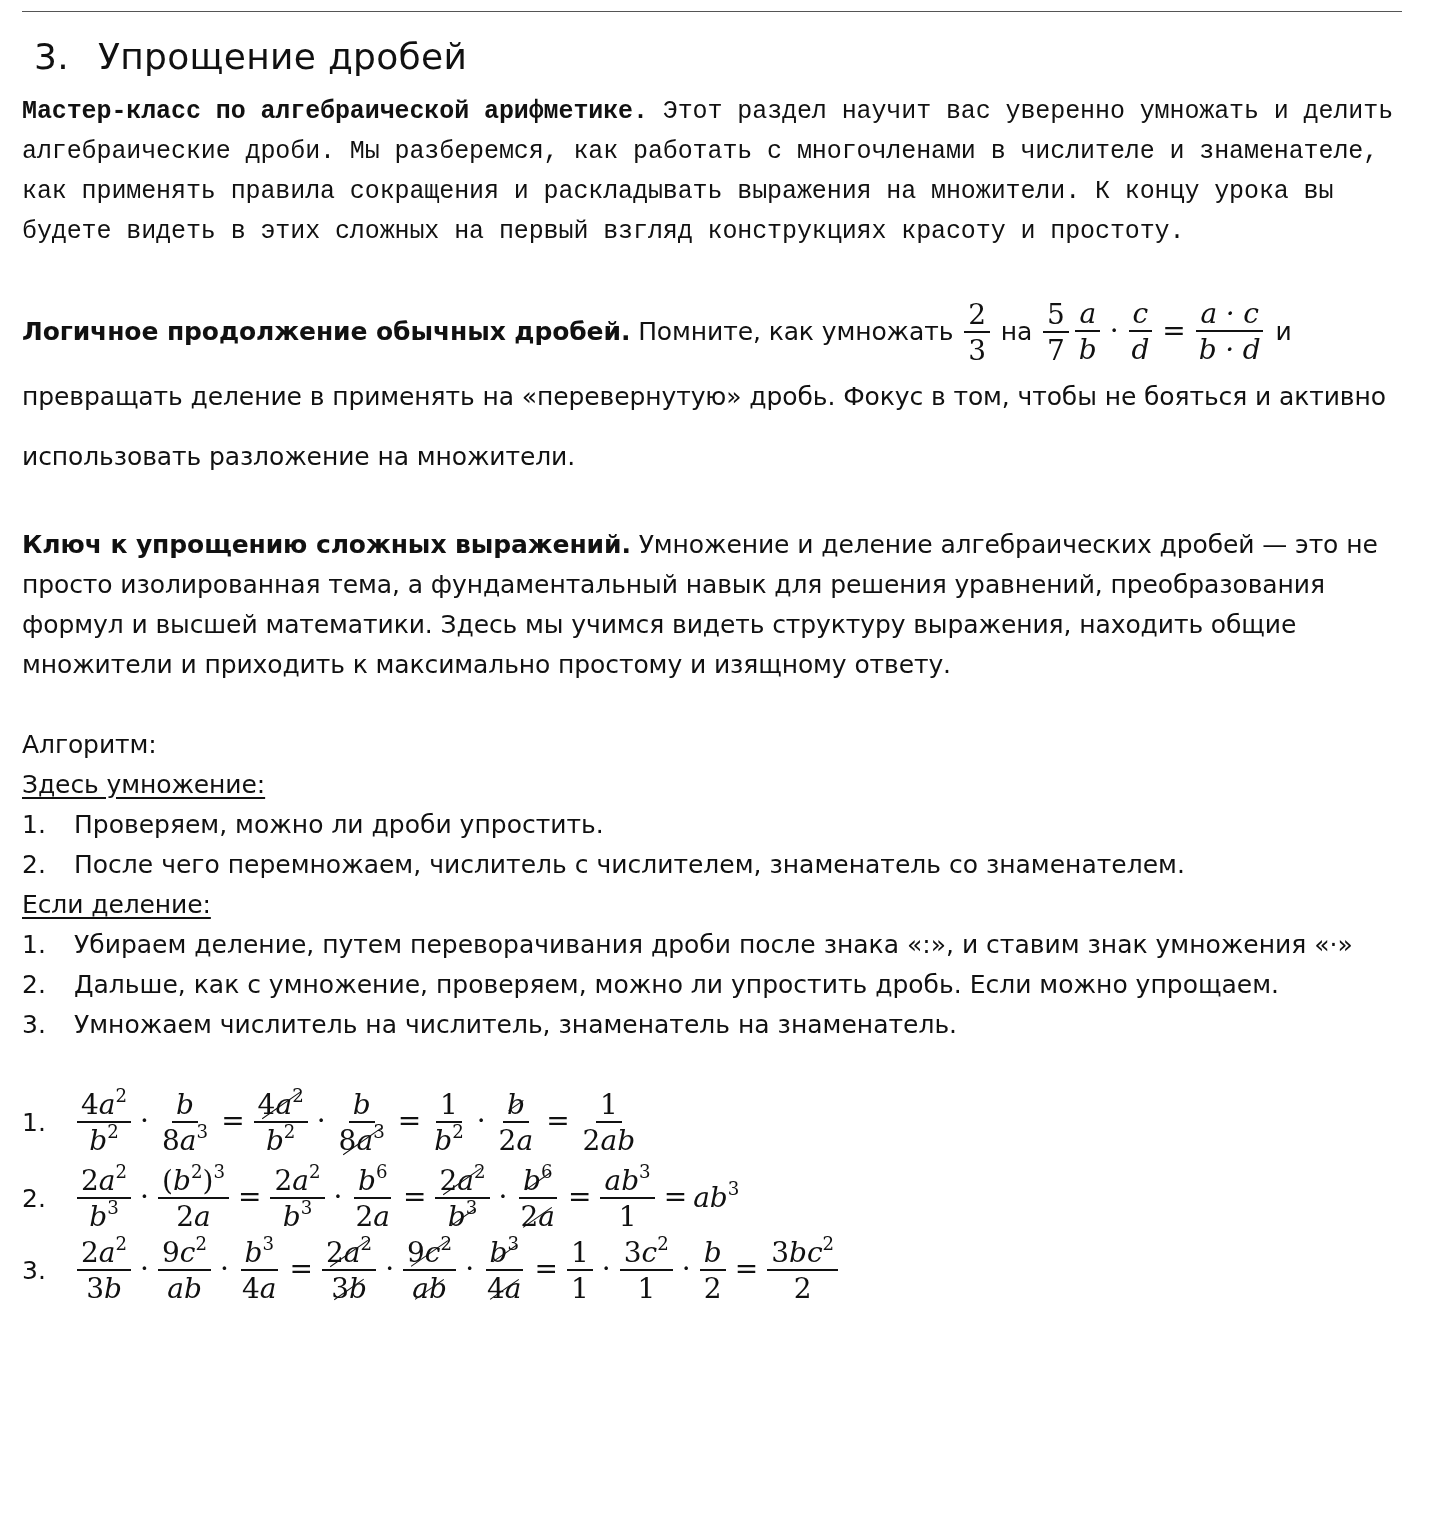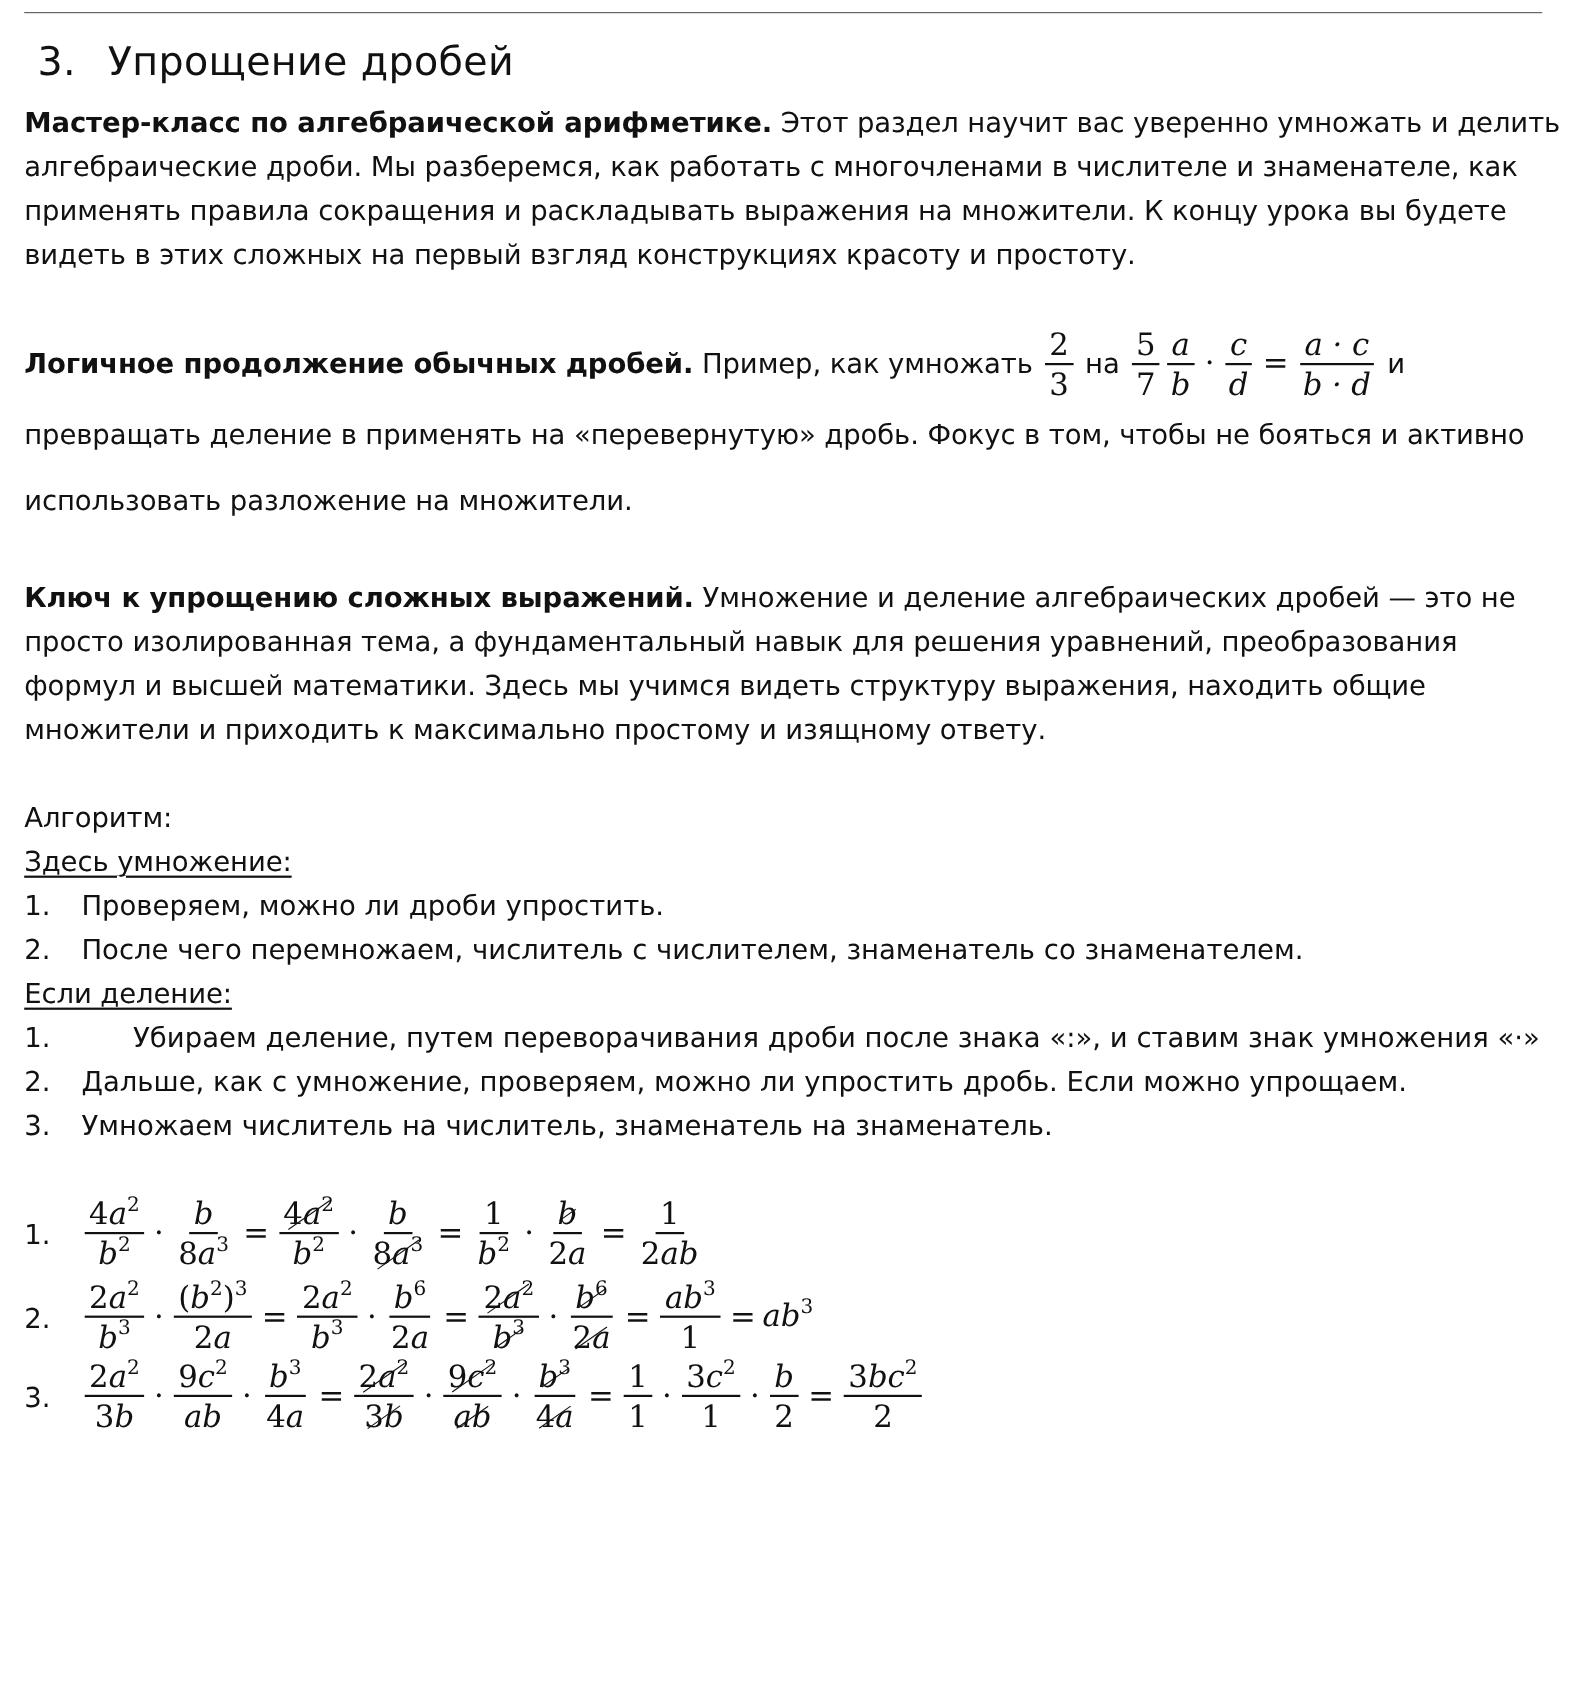--- a/index.html
+++ b/index.html
@@ -38,28 +38,28 @@
 <body>
 
 <div class="rule"></div>
 
 <div class="page">
 
   <h1>
     <span class="num">3.</span><span>Упрощение дробей</span>
   </h1>
 
-  <p style="margin-top:8px;">
+  <p style="margin-top:8px;font-family:Liberation Mono, monospace;">
     <b>Мастер-класс по алгебраической арифметике.</b><span> Этот раздел научит вас уверенно умножать и делить алгебраические дроби. Мы разберемся, как работать с многочленами в числителе и знаменателе, как применять правила сокращения и раскладывать выражения на множители. К концу урока вы будете видеть в этих сложных на первый взгляд конструкциях красоту и простоту.</span>
   </p>
 
   <div class="gap" style="height:46px;"></div>
 
   <p style="line-height:60px;">
-    <b>Логичное продолжение обычных дробей.</b><span> Пример, как умножать </span><span class="frac math">
+    <b>Логичное продолжение обычных дробей.</b><span> Помните, как умножать </span><span class="frac math">
         <span class="n">2</span>
         <span class="d">3</span>
       </span><span> на </span><span class="frac math">
         <span class="n">5</span>
         <span class="d">7</span>
       </span><span class="math"><span class="frac mi">
           <span class="n">a</span>
           <span class="d">b</span>
         </span><span class="op">·</span><span class="frac mi">
           <span class="n">c</span>
@@ -87,21 +87,21 @@
       </div>
     <div class="list-item">
         <span class="ln">2.</span>
         <span>После чего перемножаем, числитель с числителем, знаменатель со знаменателем.</span>
       </div>
   </div>
   <p class="u">Если деление:</p>
   <div>
     <div class="list-item">
         <span class="ln">1.</span>
-        <span style="max-width:1300px;margin-left:47px;">Убираем деление, путем переворачивания дроби после знака «:»,  и ставим знак умножения «·»</span>
+        <span style="max-width:1300px;">Убираем деление, путем переворачивания дроби после знака «:»,  и ставим знак умножения «·»</span>
       </div>
     <div class="list-item">
         <span class="ln">2.</span>
         <span>Дальше, как с умножение, проверяем, можно ли упростить дробь. Если можно упрощаем.</span>
       </div>
     <div class="list-item">
         <span class="ln">3.</span>
         <span>Умножаем числитель на числитель, знаменатель на знаменатель.</span>
       </div>
   </div>

